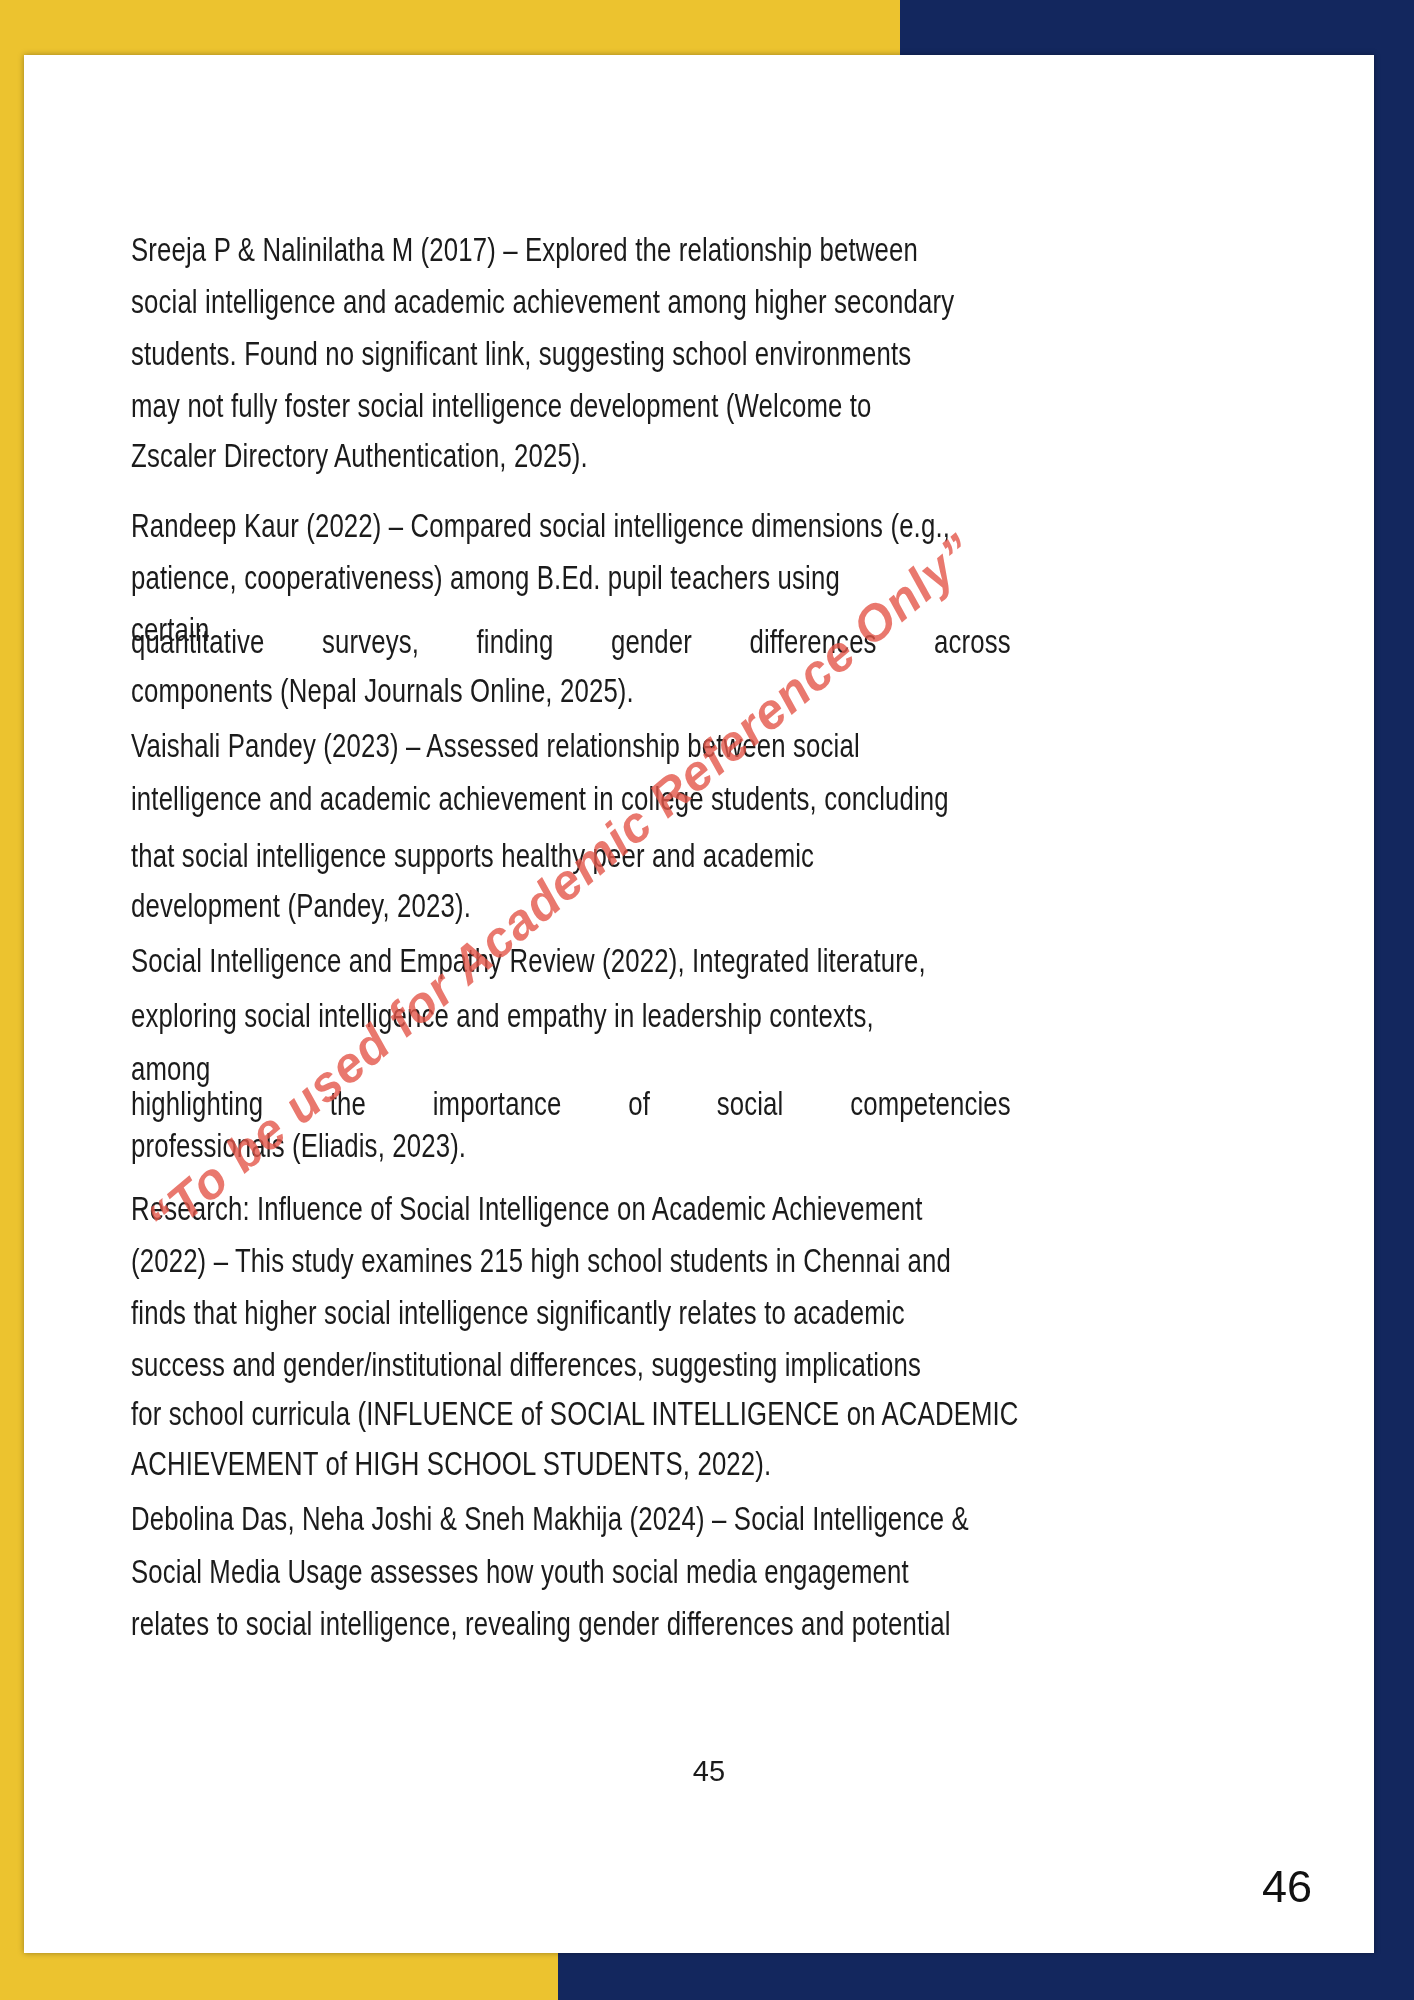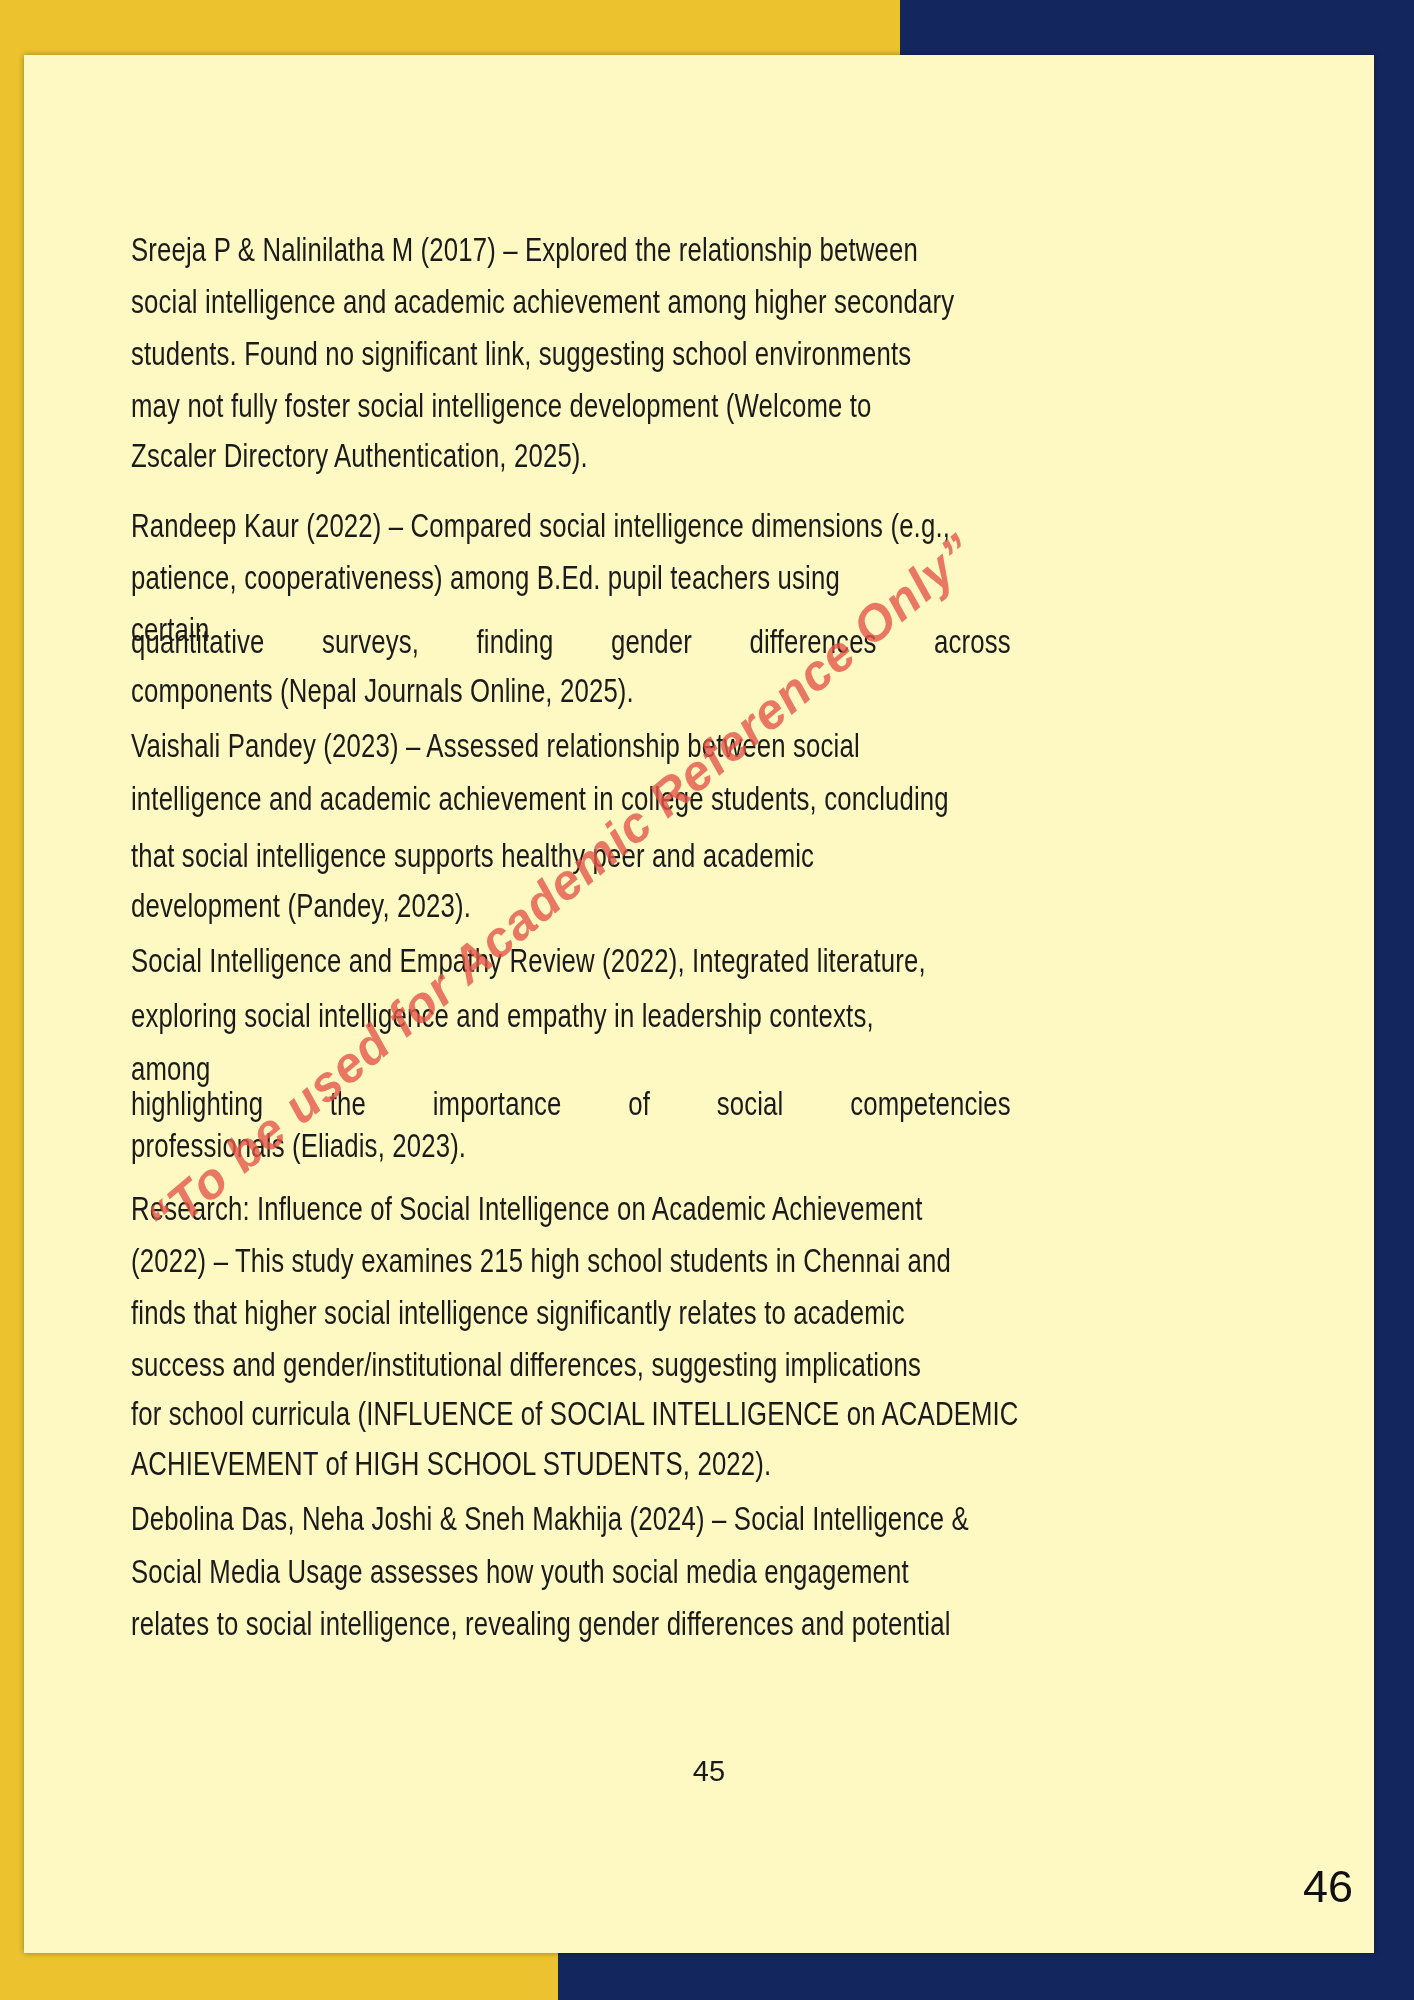--- a/index.html
+++ b/index.html
@@ -15,21 +15,21 @@
   .border-strip { position: absolute; }
   .yellow { background: #ecc32f; }
   .strip-left   { left:0; top:0; width:24px; height:2000px; }
   .strip-top    { left:0; top:0; width:900px; height:55px; }
   .strip-bottom { left:0; top:1953px; width:558px; height:47px; }
 
   .page {
     position: absolute;
     left: 24px; top: 55px;
     width: 1350px; height: 1898px;
-    background: #fef9c3;
+    background: #ffffff;
     box-shadow: 0 0 6px rgba(0,0,0,0.35);
   }
 
   .text-layer {
     position: absolute;
     left: 107px; top: 0;
     width: 1128px; height: 1898px;
     transform: scaleX(0.78);
     transform-origin: 0 0;
     color: #1b1b1b;
@@ -71,25 +71,24 @@
   .inner-page-number {
     position: absolute;
     left: 655px; top: 1700px;
     width: 60px;
     font-size: 29px;
     color: #1b1b1b;
     text-align: center;
   }
   .corner-page-number {
     position: absolute;
-    left: 1264px; top: 1806px;
+    left: 1238px; top: 1806px;
     width: 80px;
     font-size: 45px;
     color: #111;
-    text-align: center;
   }
 </style>
 </head>
 <body>
 
 <div class="canvas">
 
   <div class="border-strip yellow strip-left"></div>
   <div class="border-strip yellow strip-top"></div>
   <div class="border-strip yellow strip-bottom"></div>

